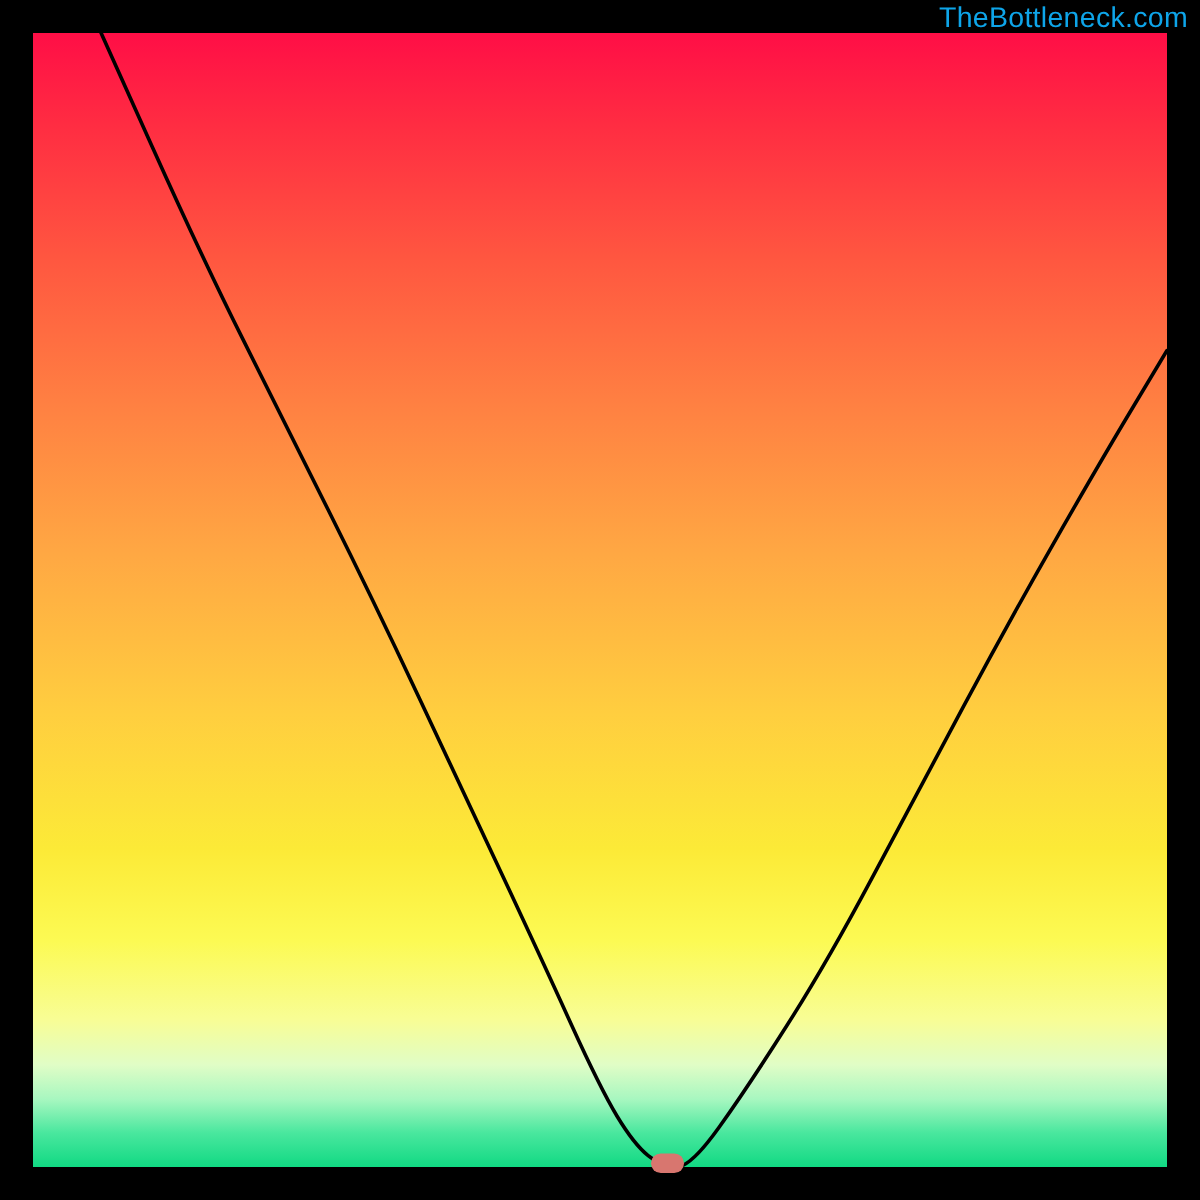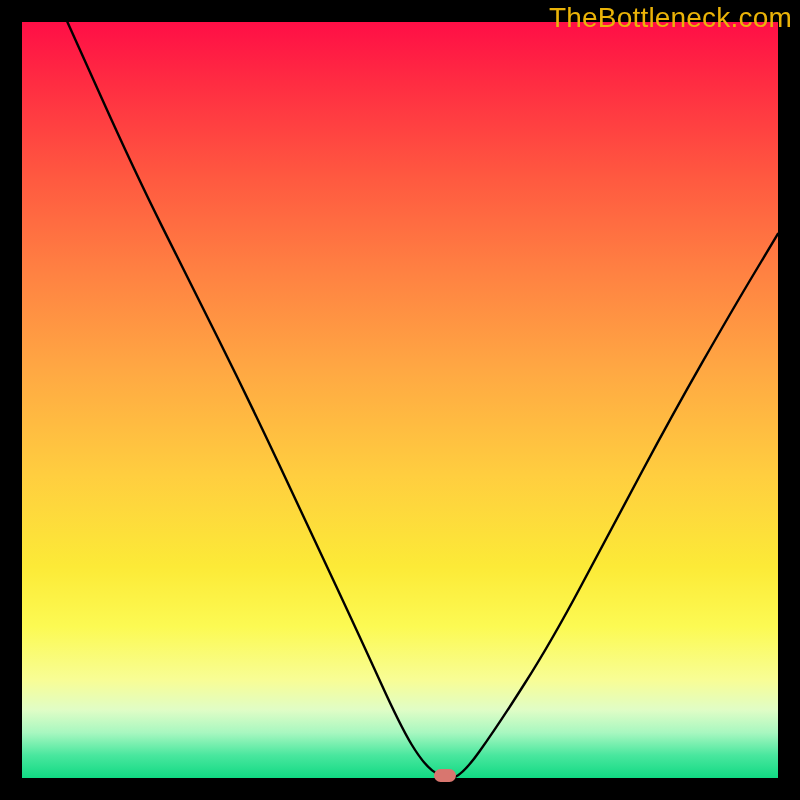--- a/index.html
+++ b/index.html
@@ -38,22 +38,22 @@
       #e0fdc6 91%,
       #a8f7c0 94%,
       #49e79e 97%,
       #11d983 100%
     );
   }
   .watermark {
     position: absolute;
     top: 2px;
     right: 8px;
-    color: #eab308;
-    font-size: 28px;
+    color: #0ea5e9;
+    font-size: 19px;
     font-weight: 500;
     letter-spacing: 0.2px;
     user-select: none;
   }
   .curve {
     position: absolute;
     left: 0;
     top: 0;
     width: 756px;
     height: 756px;

